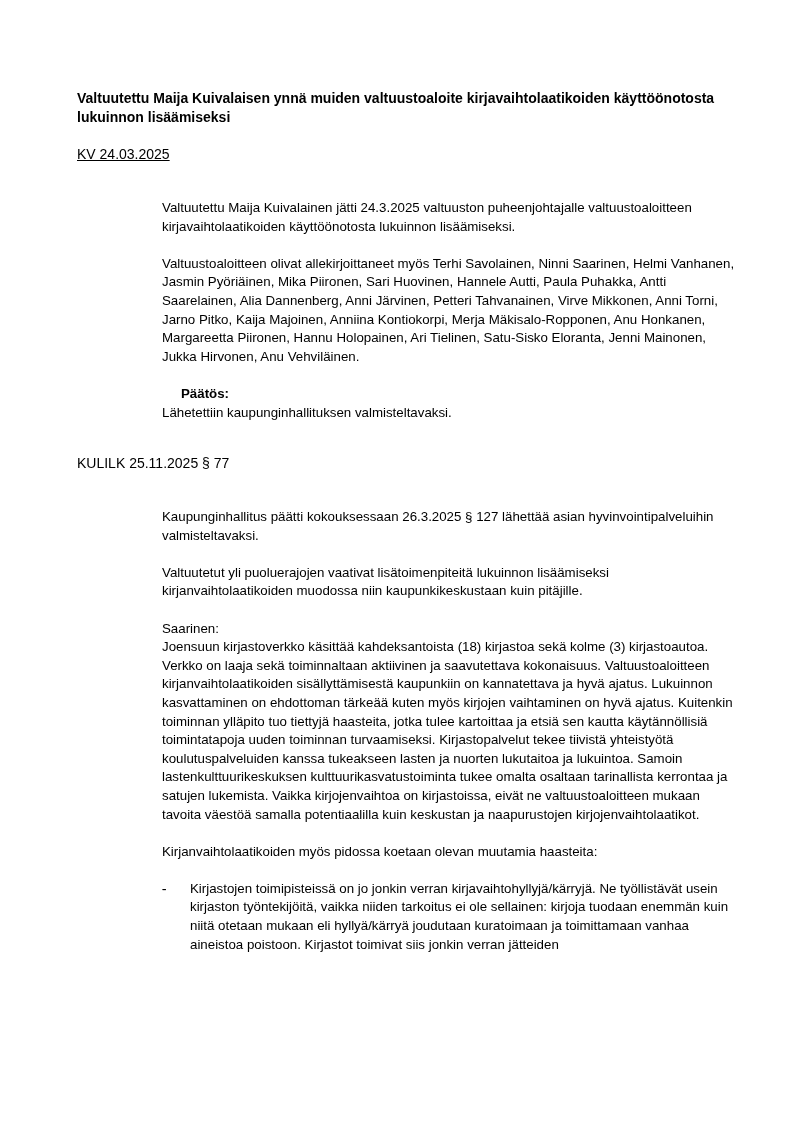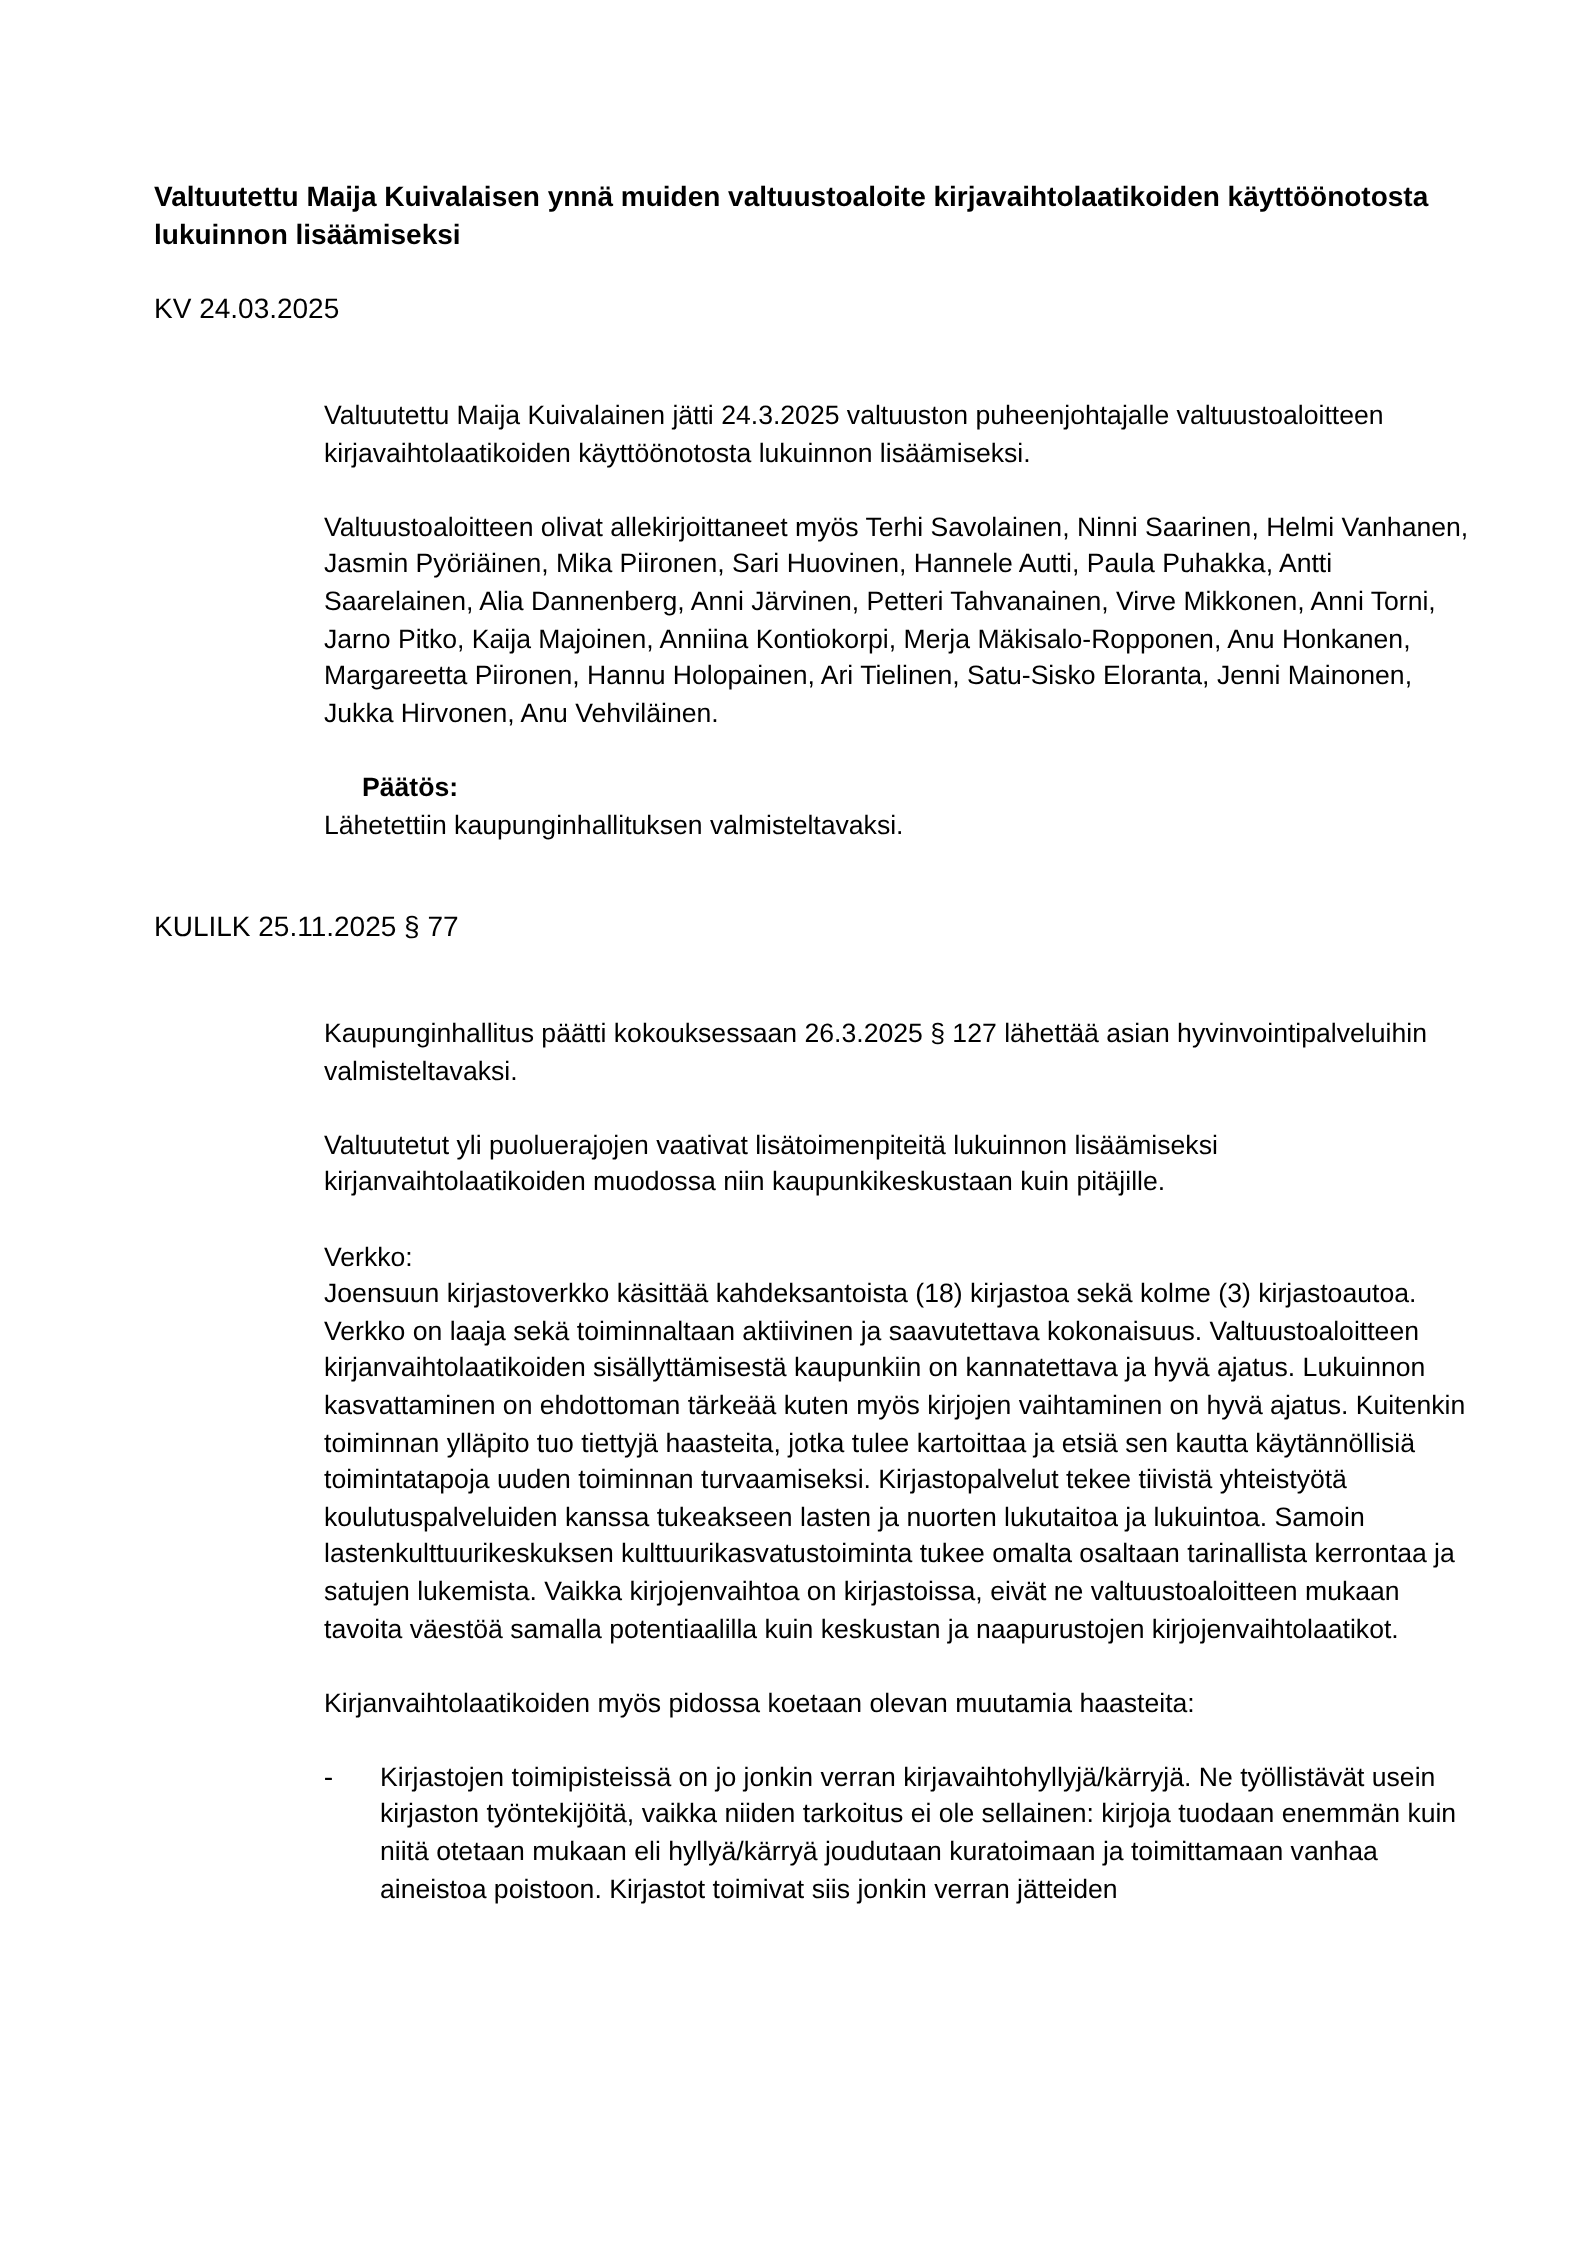--- a/index.html
+++ b/index.html
@@ -12,35 +12,35 @@
   .p { margin:0; }
   .bold { font-weight:bold; }
   .bullet { position:relative; padding-left:28px; }
   .bullet .dash { position:absolute; left:0; top:0; }
 </style>
 </head>
 <body>
 
 <div class="abs title">Valtuutettu Maija Kuivalaisen ynnä muiden valtuustoaloite kirjavaihtolaatikoiden käyttöönotosta lukuinnon lisäämiseksi</div>
 
-<div class="abs meta" style="top:145px;">KV 24.03.2025</div>
+<div class="abs meta" style="top:145px;text-decoration:underline;">KV 24.03.2025</div>
 
 <div class="abs body" style="top:199px;">
   <p class="p">Valtuutettu Maija Kuivalainen jätti 24.3.2025 valtuuston puheenjohtajalle valtuustoaloitteen kirjavaihtolaatikoiden käyttöönotosta lukuinnon lisäämiseksi.</p>
   <p class="p" style="margin-top:18.6px;">Valtuustoaloitteen olivat allekirjoittaneet myös Terhi Savolainen, Ninni Saarinen, Helmi Vanhanen, Jasmin Pyöriäinen, Mika Piironen, Sari Huovinen, Hannele Autti, Paula Puhakka, Antti Saarelainen, Alia Dannenberg, Anni Järvinen, Petteri Tahvanainen, Virve Mikkonen, Anni Torni, Jarno Pitko, Kaija Majoinen, Anniina Kontiokorpi, Merja Mäkisalo-Ropponen, Anu Honkanen, Margareetta Piironen, Hannu Holopainen, Ari Tielinen, Satu-Sisko Eloranta, Jenni Mainonen, Jukka Hirvonen, Anu Vehviläinen.</p>
   <p class="p bold" style="margin-top:18.6px;margin-left:19px;">Päätös:</p>
   <p class="p">Lähetettiin kaupunginhallituksen valmisteltavaksi.</p>
 </div>
 
 <div class="abs meta" style="top:454px;">KULILK 25.11.2025 § 77</div>
 
 <div class="abs body" style="top:508px;">
   <p class="p">Kaupunginhallitus päätti kokouksessaan 26.3.2025 § 127 lähettää asian hyvinvointipalveluihin valmisteltavaksi.</p>
   <p class="p" style="margin-top:18.6px;">Valtuutetut yli puoluerajojen vaativat lisätoimenpiteitä lukuinnon lisäämiseksi kirjanvaihtolaatikoiden muodossa niin kaupunkikeskustaan kuin pitäjille.</p>
-  <p class="p" style="margin-top:18.6px;">Verkko:</p>
+  <p class="p" style="margin-top:18.6px;">Saarinen:</p>
   <p class="p">Joensuun kirjastoverkko käsittää kahdeksantoista (18) kirjastoa sekä kolme (3) kirjastoautoa. Verkko on laaja sekä toiminnaltaan aktiivinen ja saavutettava kokonaisuus. Valtuustoaloitteen kirjanvaihtolaatikoiden sisällyttämisestä kaupunkiin on kannatettava ja hyvä ajatus. Lukuinnon kasvattaminen on ehdottoman tärkeää kuten myös kirjojen vaihtaminen on hyvä ajatus. Kuitenkin toiminnan ylläpito tuo tiettyjä haasteita, jotka tulee kartoittaa ja etsiä sen kautta käytännöllisiä toimintatapoja uuden toiminnan turvaamiseksi. Kirjastopalvelut tekee tiivistä yhteistyötä koulutuspalveluiden kanssa tukeakseen lasten ja nuorten lukutaitoa ja lukuintoa. Samoin lastenkulttuurikeskuksen kulttuurikasvatustoiminta tukee omalta osaltaan tarinallista kerrontaa ja satujen lukemista. Vaikka kirjojenvaihtoa on kirjastoissa, eivät ne valtuustoaloitteen mukaan tavoita väestöä samalla potentiaalilla kuin keskustan ja naapurustojen kirjojenvaihtolaatikot.</p>
   <p class="p" style="margin-top:18.6px;">Kirjanvaihtolaatikoiden myös pidossa koetaan olevan muutamia haasteita:</p>
   <div style="margin-top:18.6px;">
     <div class="bullet">
       <span class="dash">-</span>
     </div>
     <div class="bullet">
       <span class="dash">-</span>
       <span>Kirjastojen toimipisteissä on jo jonkin verran kirjavaihtohyllyjä/kärryjä. Ne työllistävät usein kirjaston työntekijöitä, vaikka niiden tarkoitus ei ole sellainen: kirjoja tuodaan enemmän kuin niitä otetaan mukaan eli hyllyä/kärryä joudutaan kuratoimaan ja toimittamaan vanhaa aineistoa poistoon. Kirjastot toimivat siis jonkin verran jätteiden</span>
     </div>

